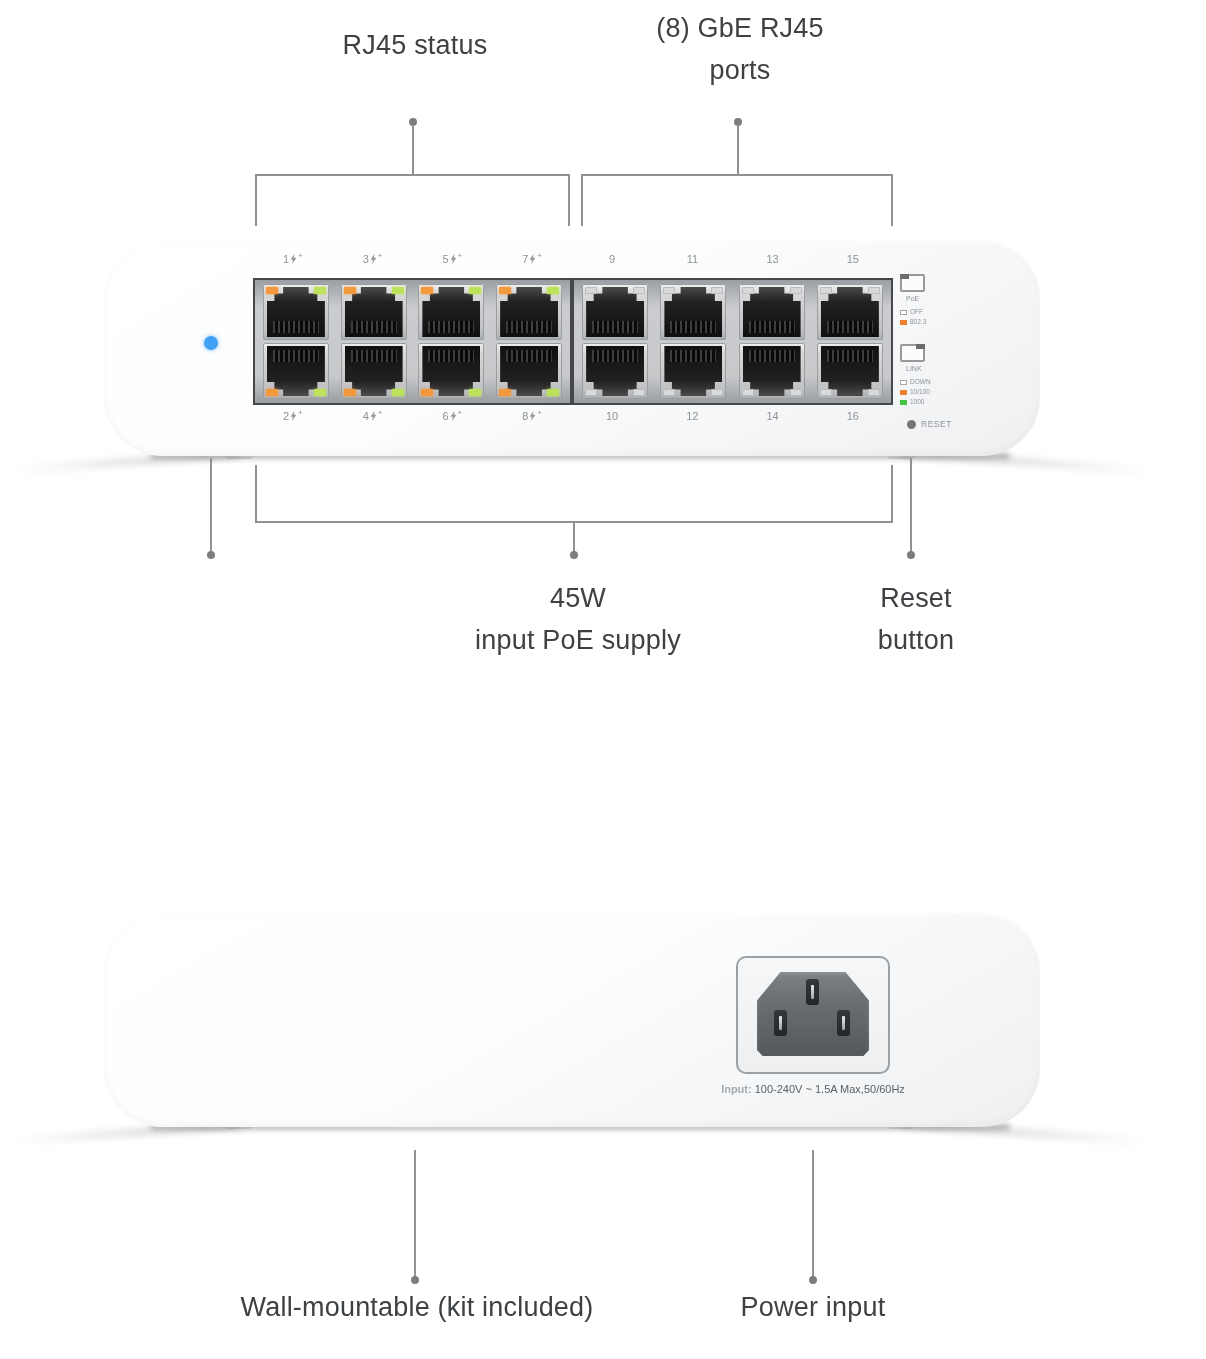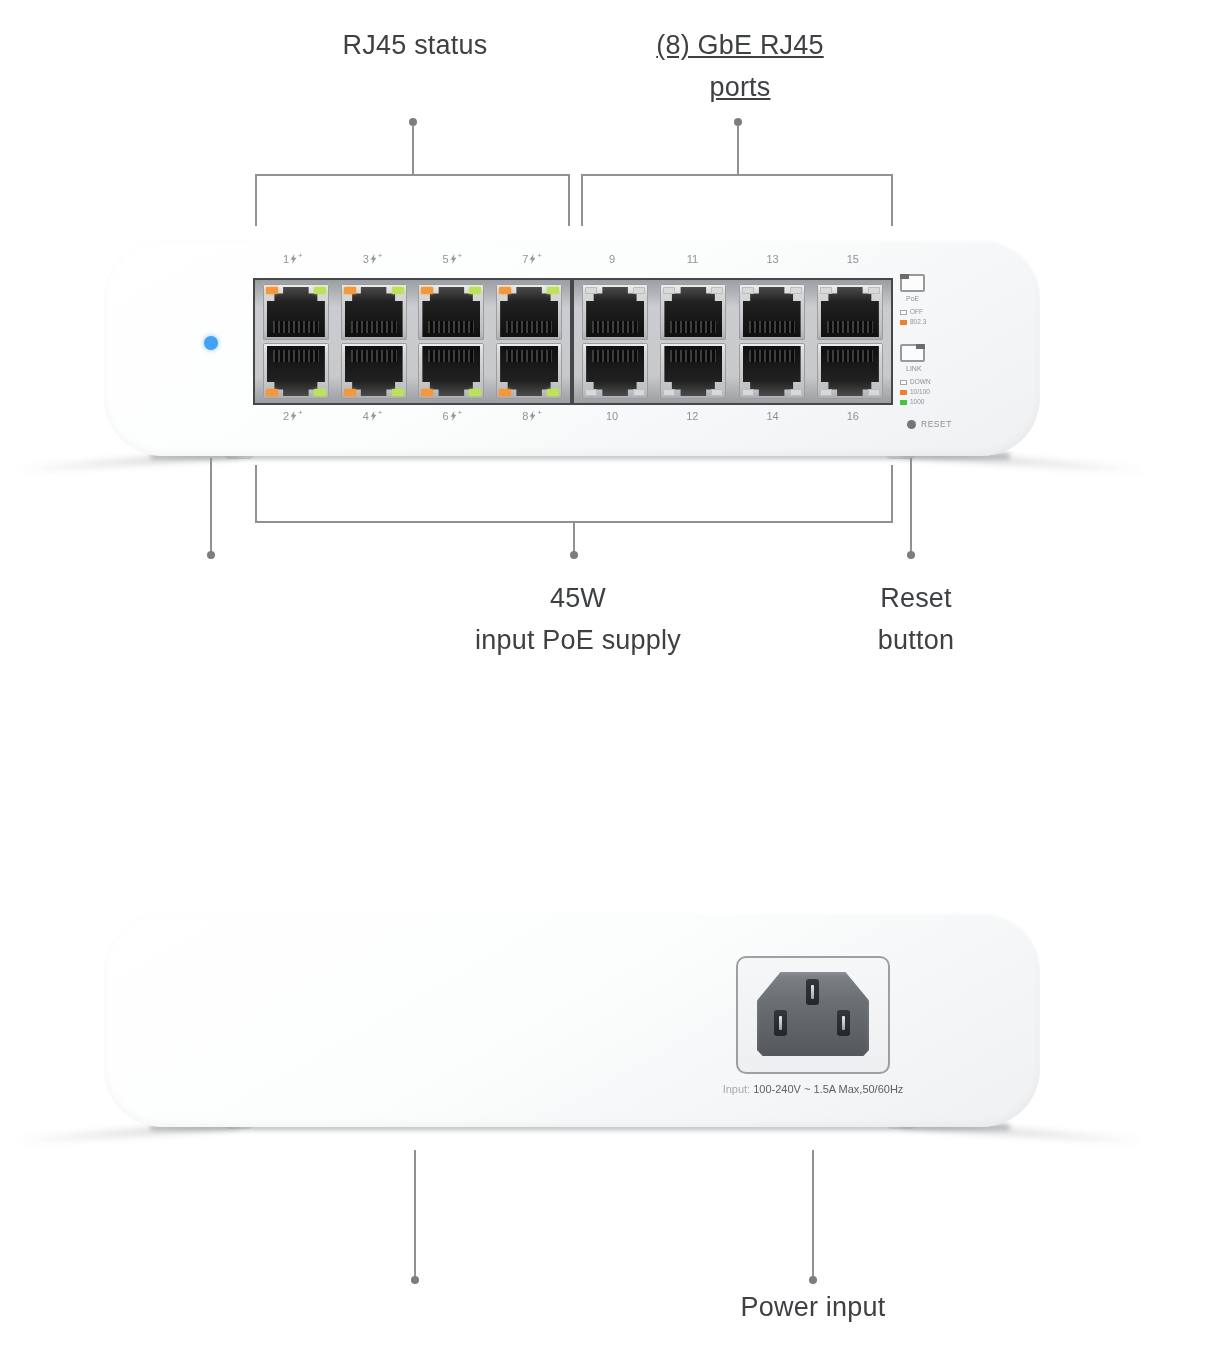--- a/index.html
+++ b/index.html
@@ -89,32 +89,32 @@
           box-shadow:inset 0 2px 4px rgba(255,255,255,.15);}
   .pin{position:absolute;width:13px;height:26px;border-radius:3px;
        background:linear-gradient(180deg,#33373b,#24272a);}
   .pin::after{content:"";position:absolute;left:5px;top:6px;width:3px;height:14px;border-radius:1px;
        background:linear-gradient(180deg,#e8e9ea,#9fa2a5);}
   .pin.c{left:49px;top:7px;}
   .pin.lft{left:17px;top:38px;}
   .pin.rgt{left:80px;top:38px;}
   .input-text{position:absolute;left:813px;top:1083px;transform:translateX(-50%);
               font-size:11px;white-space:nowrap;}
-  .input-text .pre{color:#a7abaf;font-weight:400;}
+  .input-text .pre{color:#a7abaf;font-weight:700;}
   .input-text .val{color:#5c6165;font-weight:400;}
 </style>
 </head>
 <body>
 
 <div id="stage">
 
   <div class="big" style="left:415px;top:24px;">
     <div>RJ45 status</div>
   </div>
-  <div class="big" style="left:740px;top:24px;text-decoration:underline;">
+  <div class="big" style="left:740px;top:7px;">
     <div>(8) GbE RJ45</div>
     <div>ports</div>
   </div>
 
   <div class="dot" style="left:409px;top:118px;"></div>
   <div class="vline" style="left:412px;top:125px;height:49px;"></div>
   <div class="dot" style="left:734px;top:118px;"></div>
   <div class="vline" style="left:737px;top:125px;height:49px;"></div>
   <div class="bracket-top" style="left:255px;top:174px;width:315px;"></div>
   <div class="bracket-top" style="left:581px;top:174px;width:312px;"></div>
@@ -377,17 +377,20 @@
     <span class="pre">Input:</span>
     <span> </span>
     <span class="val">100-240V ~ 1.5A Max,50/60Hz</span>
   </div>
 
   <div class="vline" style="left:414px;top:1150px;height:128px;"></div>
   <div class="dot" style="left:411px;top:1276px;"></div>
   <div class="vline" style="left:812px;top:1150px;height:128px;"></div>
   <div class="dot" style="left:809px;top:1276px;"></div>
 
+  <div class="big" style="left:417px;top:1286px;">
+    <div>Wall-mountable (kit included)</div>
+  </div>
   <div class="big" style="left:813px;top:1286px;">
     <div>Power input</div>
   </div>
 
 </div>
 
 </body></html>

